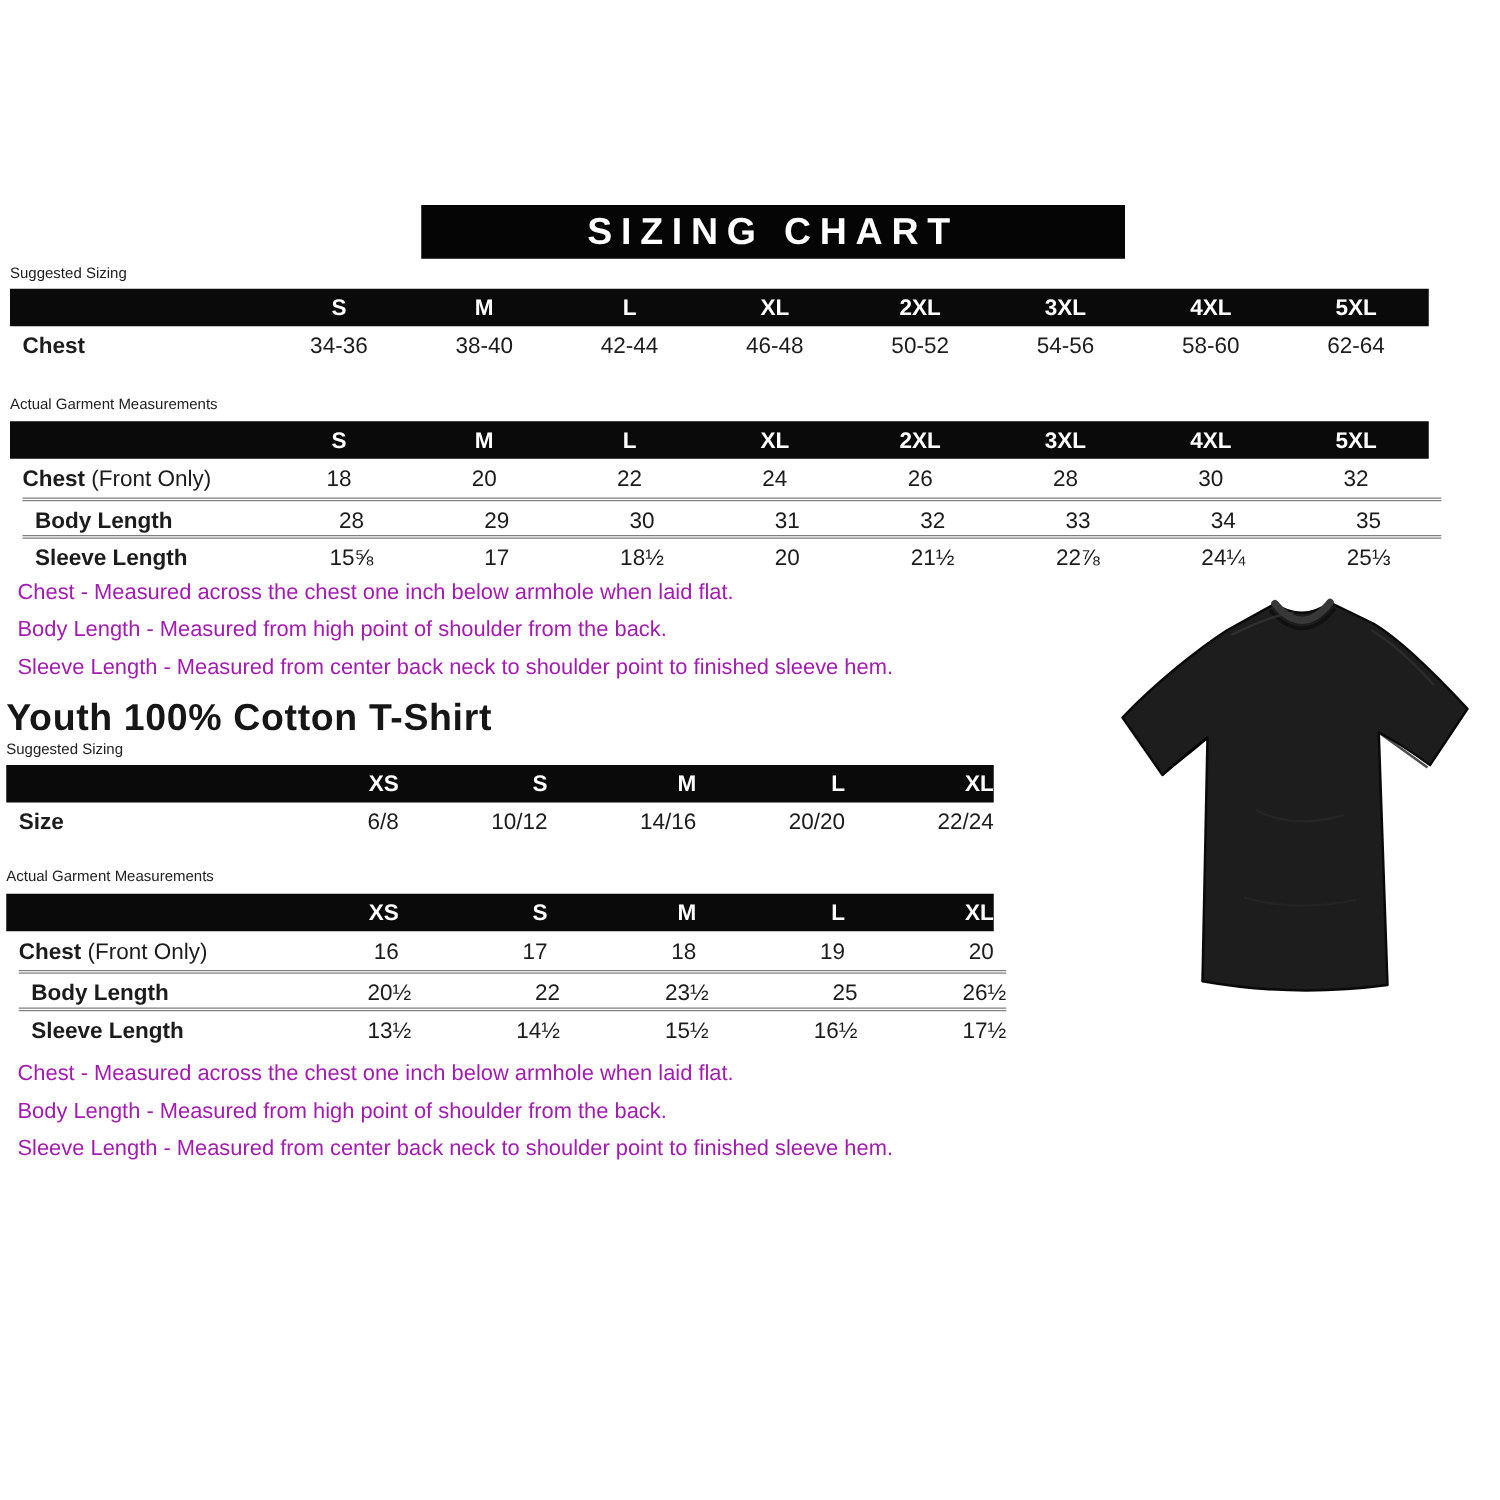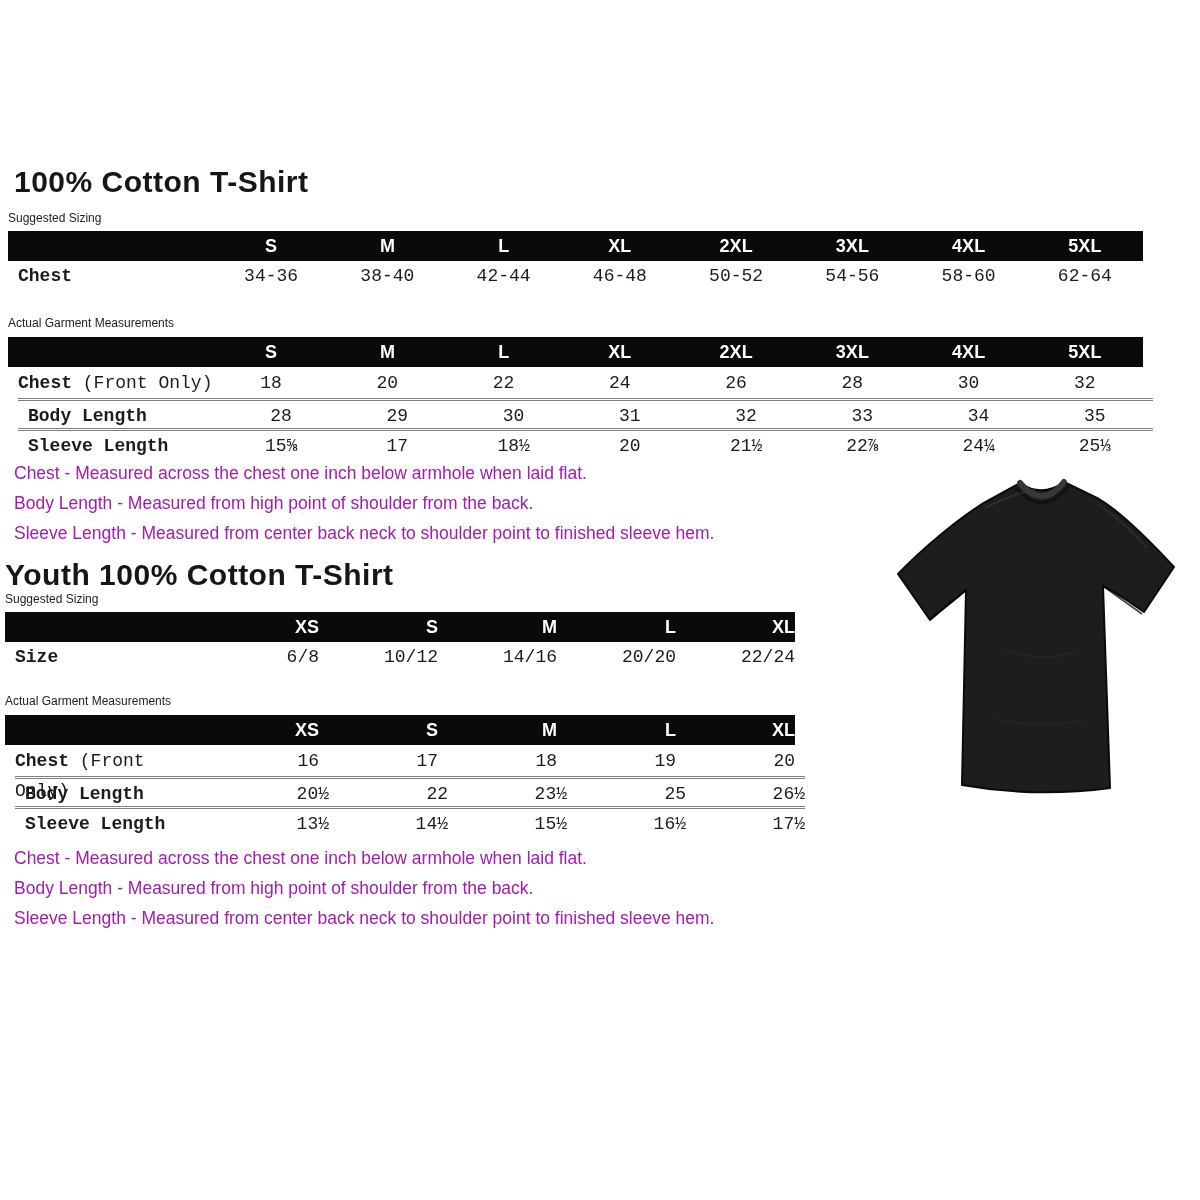--- a/index.html
+++ b/index.html
@@ -11,41 +11,41 @@
   .banner { position:absolute; left:337px; top:164px; width:563px; height:43px;
             background:#050505; color:#ffffff; display:flex; align-items:center; justify-content:center;
             font-size:30px; font-weight:700; letter-spacing:7px; }
   .section-label { position:absolute; font-size:12px; color:#222; }
 
   .sz-table { position:absolute; }
   .t-row { display:flex; width:100%; }
   .t-header { background:#0a0a0a; color:#ffffff; height:30px; }
   .t-header .cell { line-height:30px; font-weight:700; font-size:18px; }
   .t-body { height:30px; }
-  .t-body .cell { line-height:30px; font-size:18px; color:#1c1c1c;font-family:Liberation Mono, monospace; }
+  .t-body .cell { line-height:30px; font-size:18px; color:#1c1c1c; }
   .cell { text-align:center; }
   .cell-label { text-align:left; padding-left:10px; }
   .adult .cell-label { width:205px; }
   .adult .cell-val { width:calc((100% - 205px)/8); }
   .youth .cell-label { width:195px; }
   .youth .cell-val { width:calc((100% - 195px)/5);text-align:right; }
   .row-label-main { font-weight:700; }
   .row-sep { border-top:3px double #7f7f7f;margin-left:10px; }
   .meas .t-header { margin-bottom:1px; }
 
   .notes { position:absolute; font-size:17.5px; color:#a21caf; line-height:30px; }
 
   .shirt-wrap { position:absolute; left:885px; top:468px; width:312px; height:348px; }
 </style>
 </head>
 <body>
 
 <div class="page">
 
-  <div class="title" style="left:14px; top:165px;">100% Cotton T-Shirt</div>
+  <div class="banner">SIZING CHART</div>
 
   <div class="section-label" style="left:8px; top:211px;">Suggested Sizing</div>
 
   <div class="sz-table adult" style="left:8px; top:231px; width:1135px;">
     <div class="t-row t-header">
       <div class="cell cell-label"></div>
       <div class="cell cell-val">S</div>
       <div class="cell cell-val">M</div>
       <div class="cell cell-val">L</div>
       <div class="cell cell-val">XL</div>

